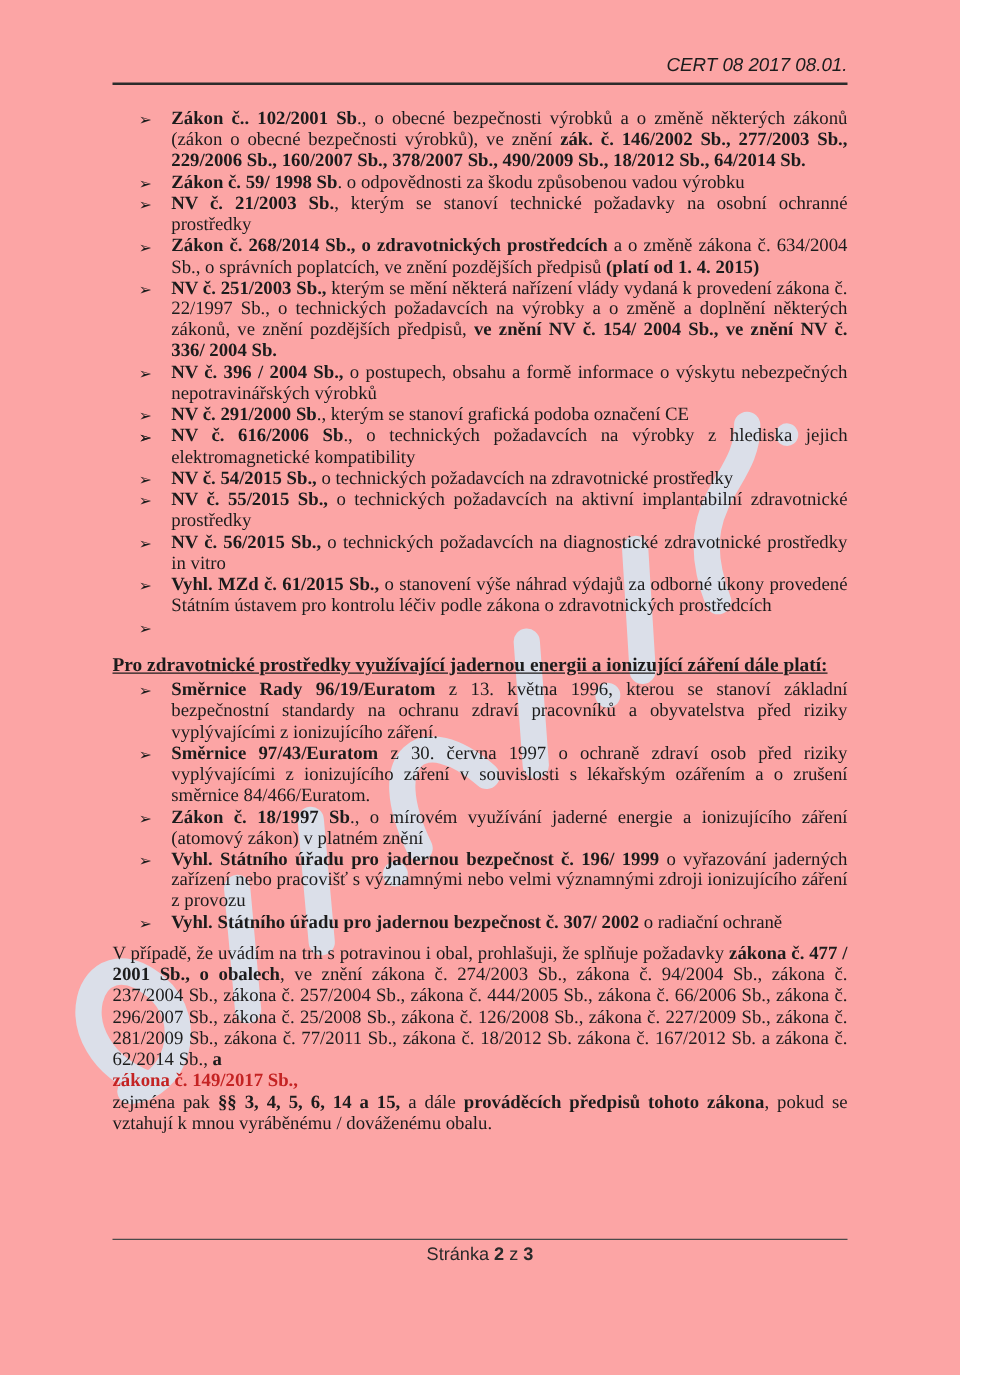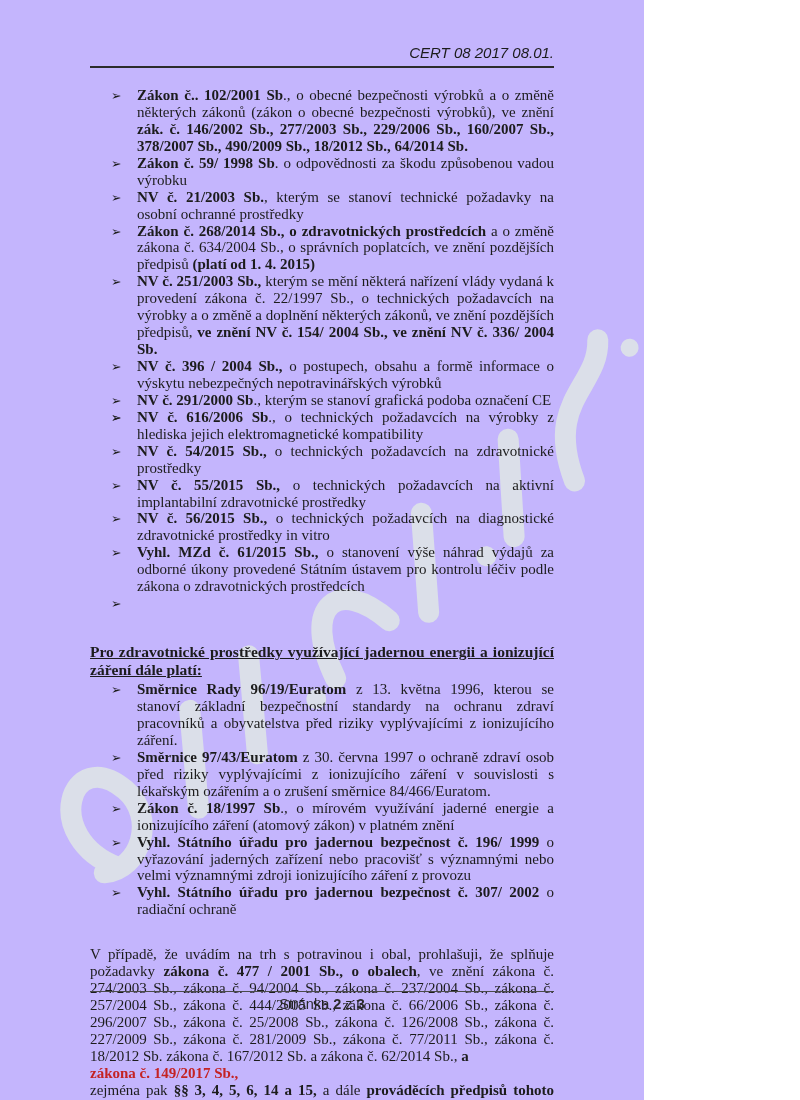--- a/index.html
+++ b/index.html
@@ -1,20 +1,20 @@
 <!DOCTYPE html>
 <html style="--accent-red: #c42323;"><head>
 <meta charset="utf-8">
 <style>
   html, body { margin: 0; padding: 0; background: #ffffff; }
   .page {
     position: relative;
-    width: 644px;
+    width: 768px;
     height: 1100px;
-    background: #c4b5fd;
+    background: #fca5a5;
     overflow: hidden;
     font-family: "Liberation Serif", "DejaVu Serif", serif;
     color: #1c1c1c;
   }
   .watermark {
     position: absolute;
     left: 0; top: 0;
     width: 800px; height: 1100px;
     pointer-events: none;
     z-index: 0;
@@ -56,30 +56,30 @@
     top: 0;
     font-family: "DejaVu Sans", sans-serif;
     font-size: 12.5px;
     line-height: 17px;
     color: #1c1c1c;
   }
   .b { font-weight: bold; }
   .red { color: var(--accent-red, #c42323); }
 
   .section-heading {
-    margin-top: 48px;
+    margin-top: 30px;
     margin-bottom: 3px;
     font-weight: bold;
     font-size: 15.5px;
     text-decoration: underline;
     text-align: justify;
   }
 
   .declaration {
-    margin: 28px 0 0 0;
+    margin: 8px 0 0 0;
     text-align: justify;
   }
 
   .footer {
     position: absolute;
     left: 90px;
     right: 90px;
     top: 991px;
     border-top: 1.5px solid #4a4a4a;
     padding-top: 4px;

